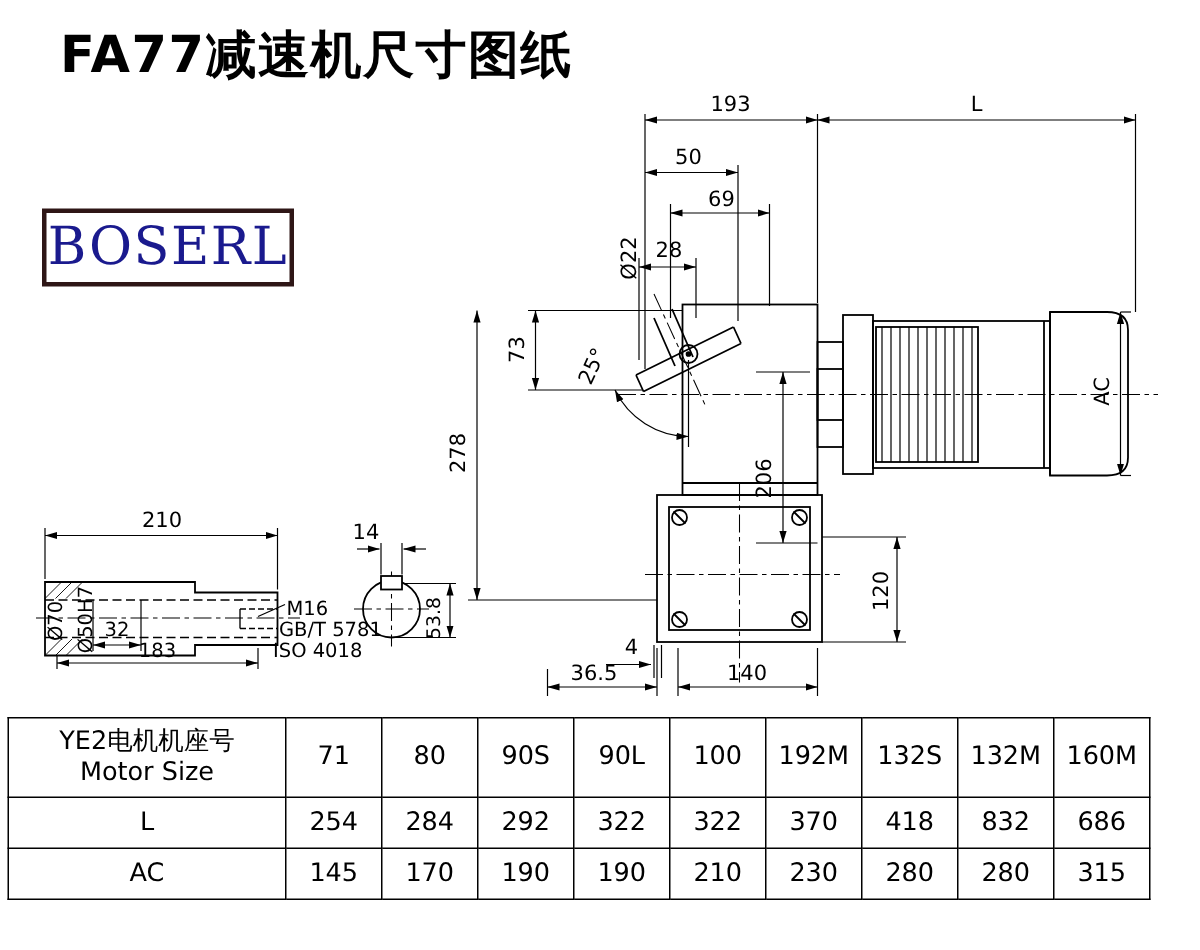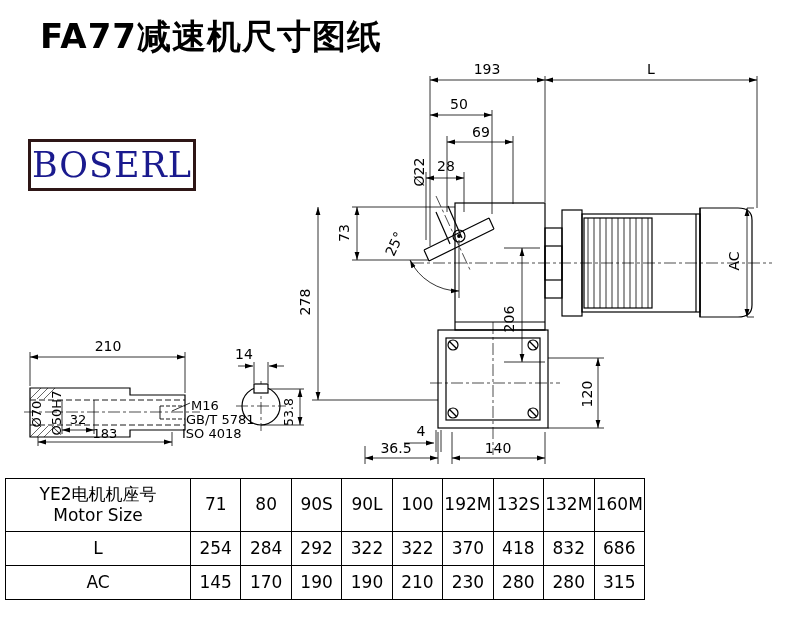--- a/index.html
+++ b/index.html
@@ -18,21 +18,21 @@
   }
   .logo span {
     font-family:"DejaVu Serif", serif; font-size:35px; color:#1a1a8e; letter-spacing:1px;
   }
   svg.drawing { position:absolute; left:0; top:0; }
   svg text { font-family:"DejaVu Sans", sans-serif; font-size:14px; fill:#000; }
   svg text.sm { font-size:13px; }
   svg text.xs { font-size:12.5px; }
 
   table.dims {
-    position:absolute; left:5px; top:478px; width:640px;
+    position:absolute; left:5px; top:478px; width:762px;
     border-collapse:collapse; table-layout:fixed; background:#fff;
   }
   .dims td, .dims th {
     border:1px solid #000; text-align:center; vertical-align:middle;
     font-size:17px; font-weight:normal; padding:0; line-height:1.25;
   }
   .dims col.label-col { width:185px; }
   .dims thead tr { height:53px; }
   .dims tbody tr { height:34px; }
 </style>

